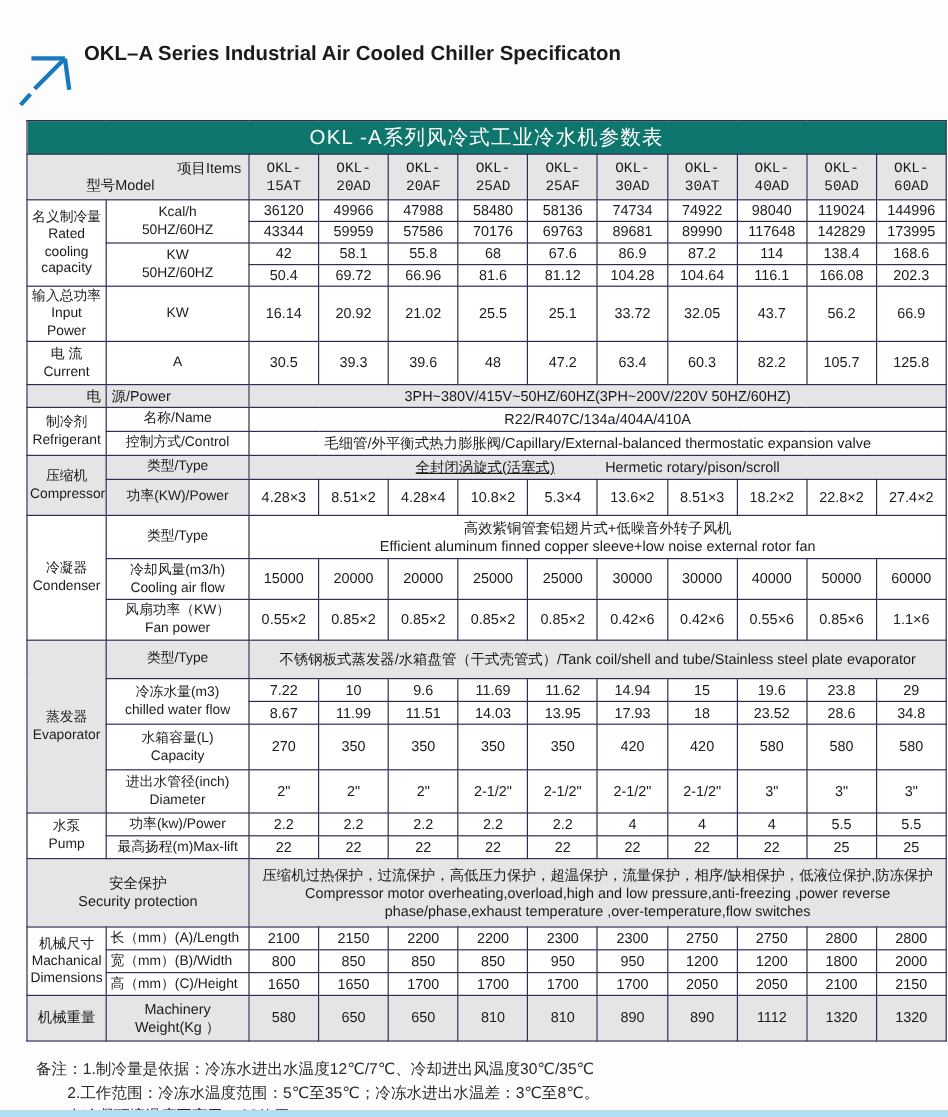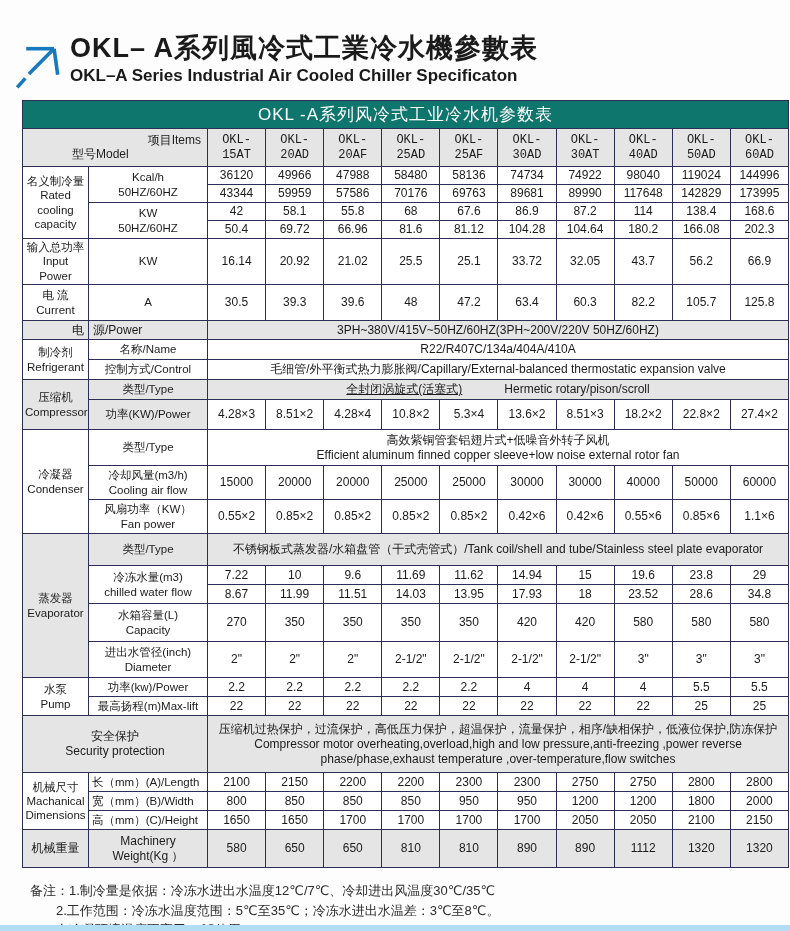--- a/index.html
+++ b/index.html
@@ -56,21 +56,20 @@
 <body>
 
 <div class="page-header">
   <svg class="logo" viewBox="0 0 50 60" aria-hidden="true">
     <path d="M13 13 H44" stroke="#1779be" stroke-width="4" fill="none"></path>
     <path d="M44 13 L48 42" stroke="#1779be" stroke-width="4" fill="none"></path>
     <path d="M16 41 L43 14" stroke="#1779be" stroke-width="4" fill="none"></path>
     <path d="M3 56 L12 46" stroke="#1779be" stroke-width="4" fill="none"></path>
   </svg>
   <div>
-    <h1 class="title-zh">OKL– A系列風冷式工業冷水機參數表</h1>
     <h2 class="title-en">OKL–A Series Industrial Air Cooled Chiller Specificaton</h2>
   </div>
 </div>
 
 <table>
   <colgroup>
     <col class="c1">
       <col class="c2">
     <col class="cv">
       <col class="cv">
@@ -153,21 +152,21 @@
         <td>168.6</td>
       </tr>
   <tr class="rh16">
     <td>50.4</td>
   <td>69.72</td>
         <td>66.96</td>
         <td>81.6</td>
         <td>81.12</td>
         <td>104.28</td>
         <td>104.64</td>
-        <td>180.2</td>
+        <td>116.1</td>
         <td>166.08</td>
         <td>202.3</td>
       </tr>
 
   <tr class="rh34">
     <td class="sec two-line">
       <span>输入总功率</span>
           <span>Input Power</span>
     </td>
     <td class="lab">KW</td>

